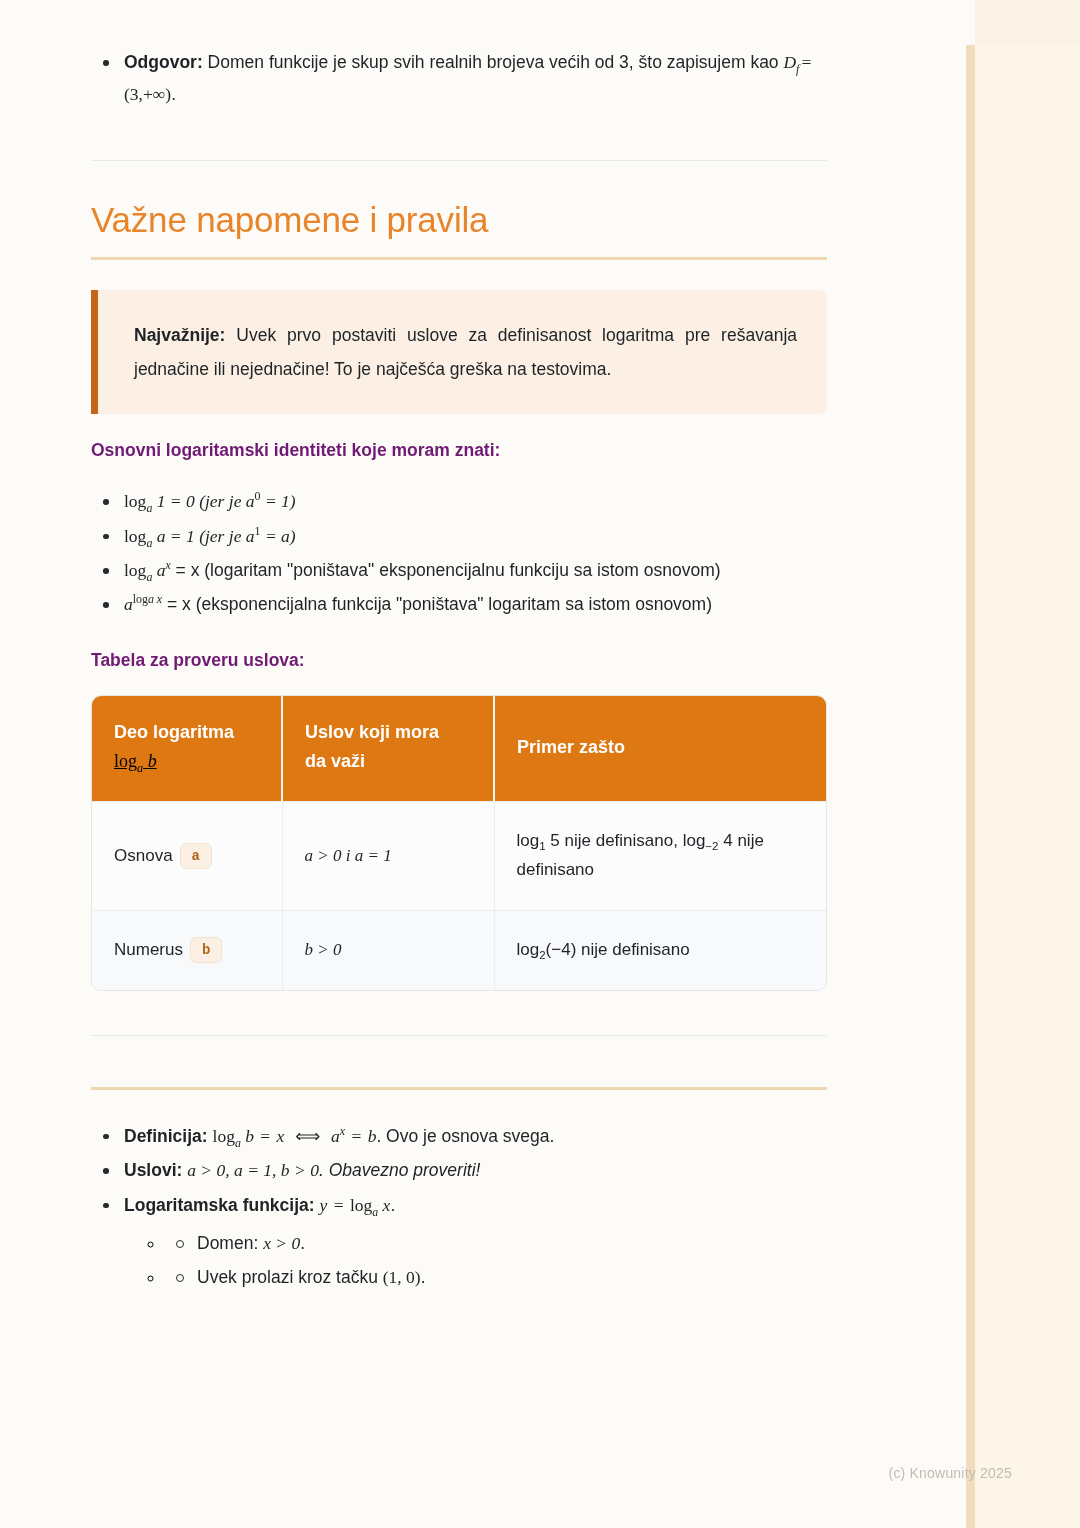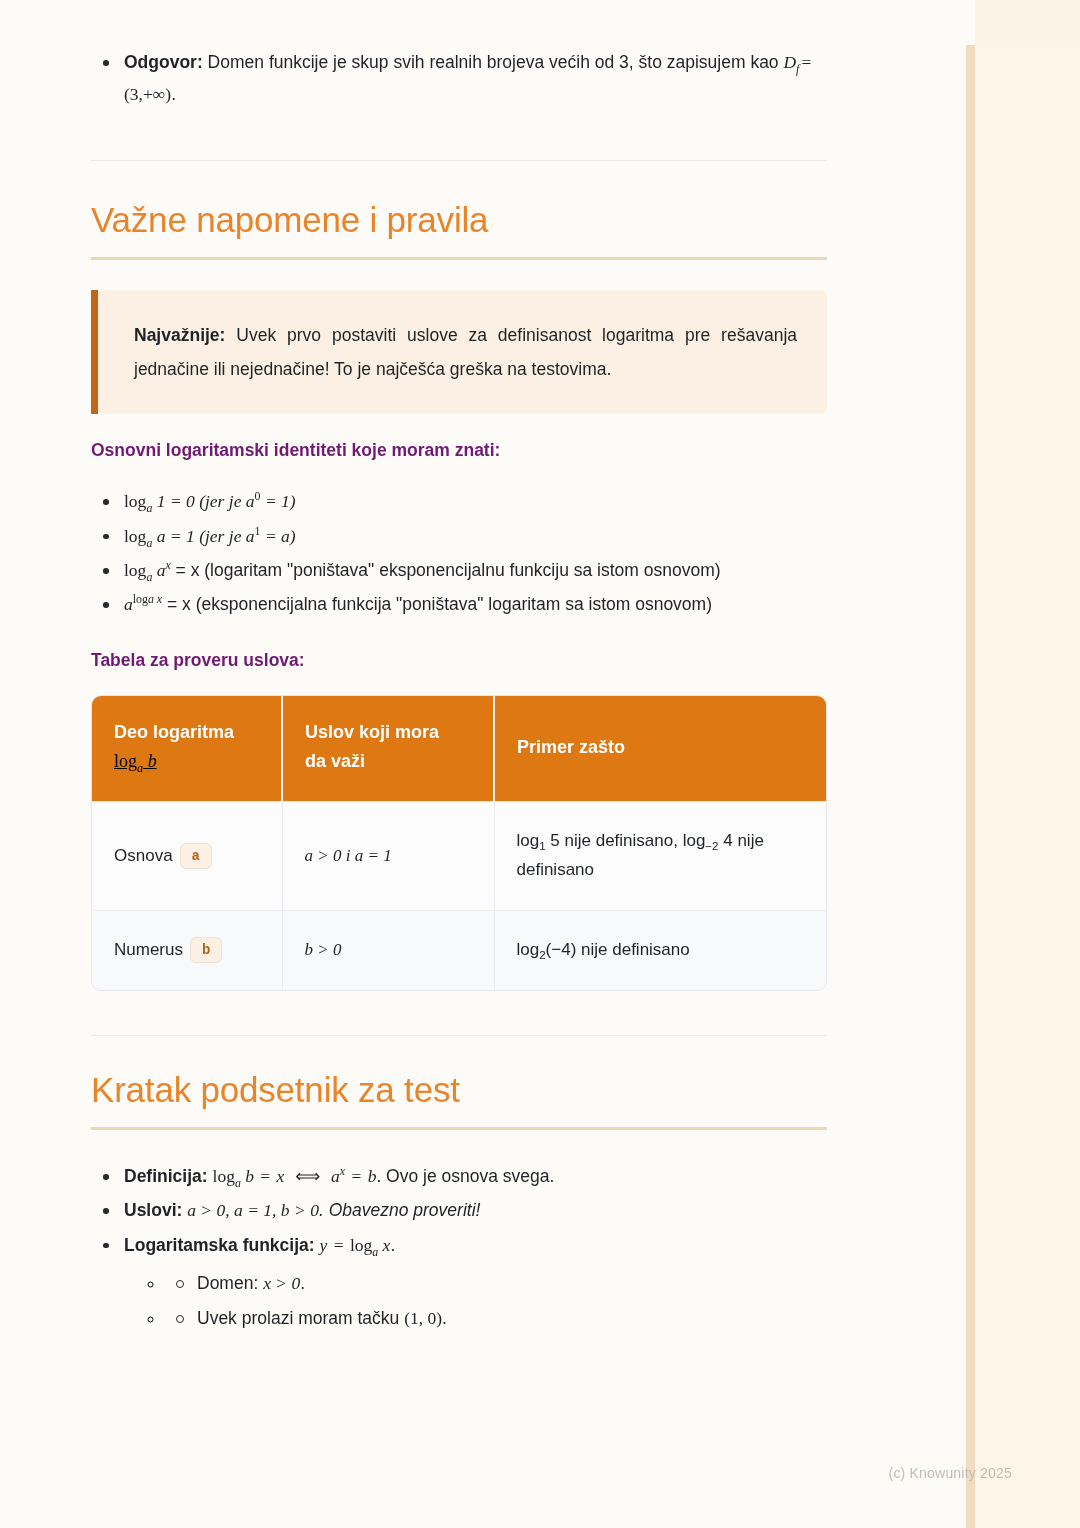--- a/index.html
+++ b/index.html
@@ -293,39 +293,38 @@
             <td><span><span>log</span><sub>2</sub><span>(−4) nije definisano</span></span></td>
           </tr>
         </tbody>
       </table>
     </div>
 
     <div class="s7"></div>
     <hr class="sep">
 
     <div class="s8"></div>
-    <h2 class="section">Kratak podsetnik za test</h2>
     <hr class="h-rule">
 
     <div class="s3"></div>
     <ul class="bl">
       <li>
         <span class="li-text"><b>Definicija:</b> <span class="mathtxt"><span class="mn">log</span><sub class="ital">a</sub> <i class="mi">b</i> <span class="op">=</span> <i class="mi">x</i> &nbsp;<span class="op">⟺</span>&nbsp; <i class="mi">a</i><sup class="ital">x</sup> <span class="op">=</span> <i class="mi">b</i></span><span>. Ovo je osnova svega.</span></span>
       </li>
       <li>
         <span class="li-text"><b>Uslovi:</b> <span class="mathtxt mi">a &gt; 0, a = 1, b &gt; 0</span><i>. Obavezno proveriti!</i></span>
       </li>
       <li>
         <span class="li-text"><b>Logaritamska funkcija:</b> <span class="mathtxt"><i class="mi">y</i> <span class="op">=</span> <span class="mn">log</span><sub class="ital">a</sub> <i class="mi">x</i></span><span>.</span></span>
         <ul class="sub" style="margin-top:6px;">
           <li>
             <span class="li-text"><span>Domen: </span><span class="mathtxt mi">x &gt; 0</span><span>.</span></span>
           </li>
           <li>
-            <span class="li-text"><span>Uvek prolazi moram tačku </span><span class="mathtxt mn">(1, 0)</span><span>.</span></span>
+            <span class="li-text"><span>Uvek prolazi kroz tačku </span><span class="mathtxt mn">(1, 0)</span><span>.</span></span>
           </li>
         </ul>
       </li>
     </ul>
 
   </div>
 </div>
 
 <div class="sheet-inner-edge"></div>
 <div class="page-strip"></div>

